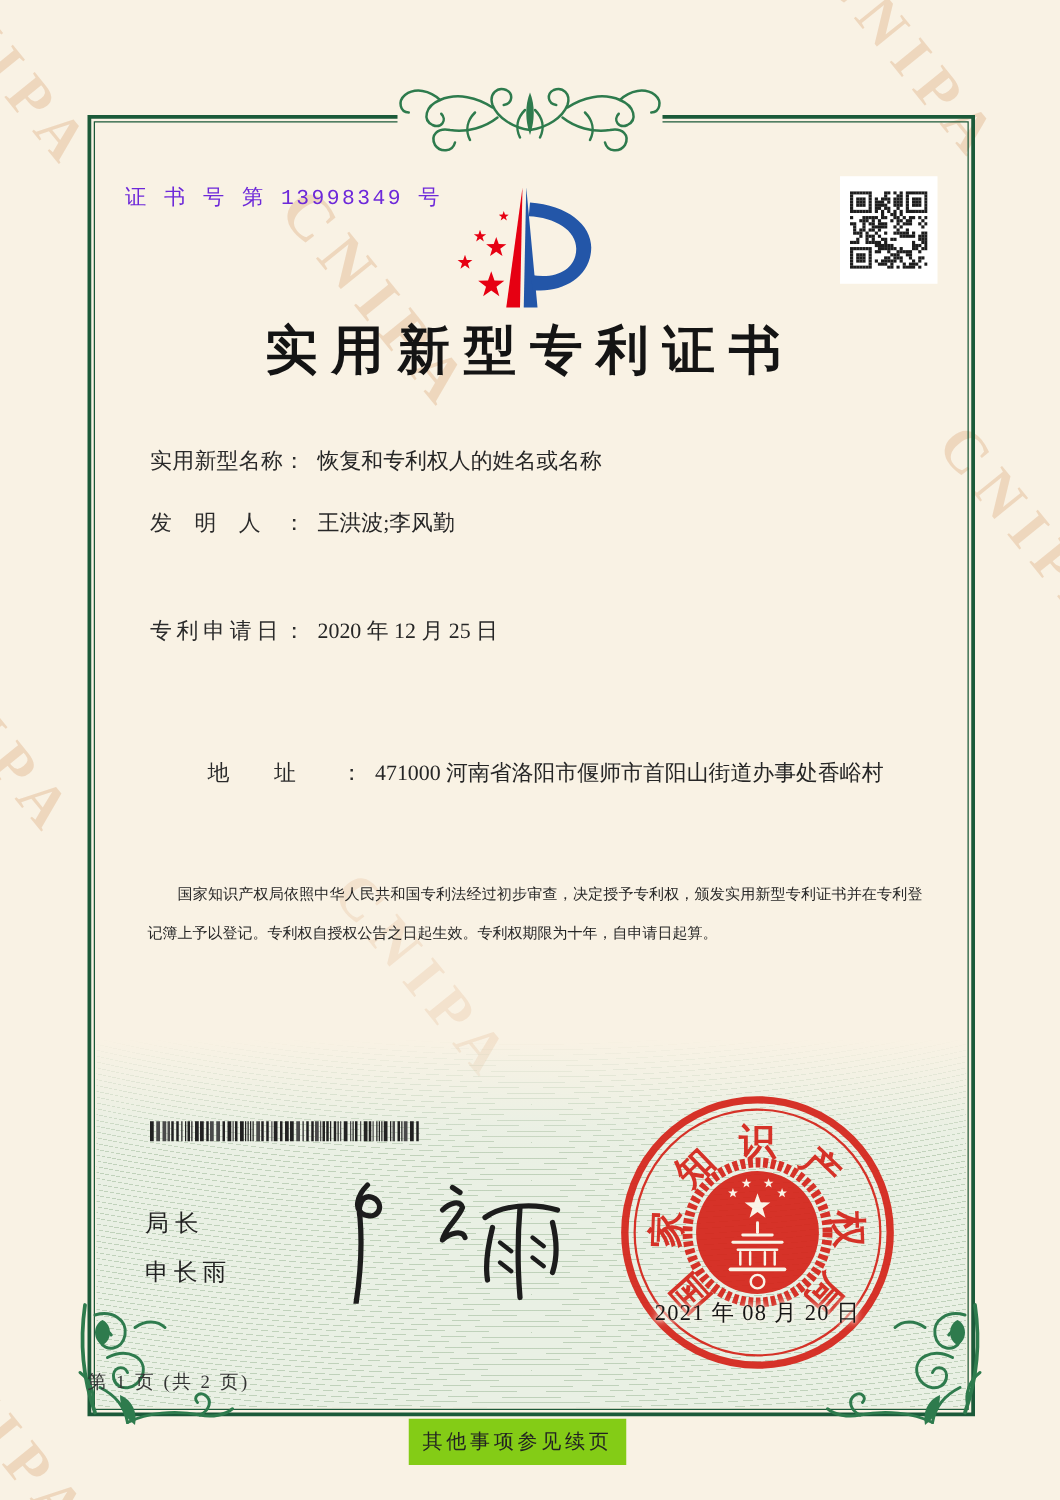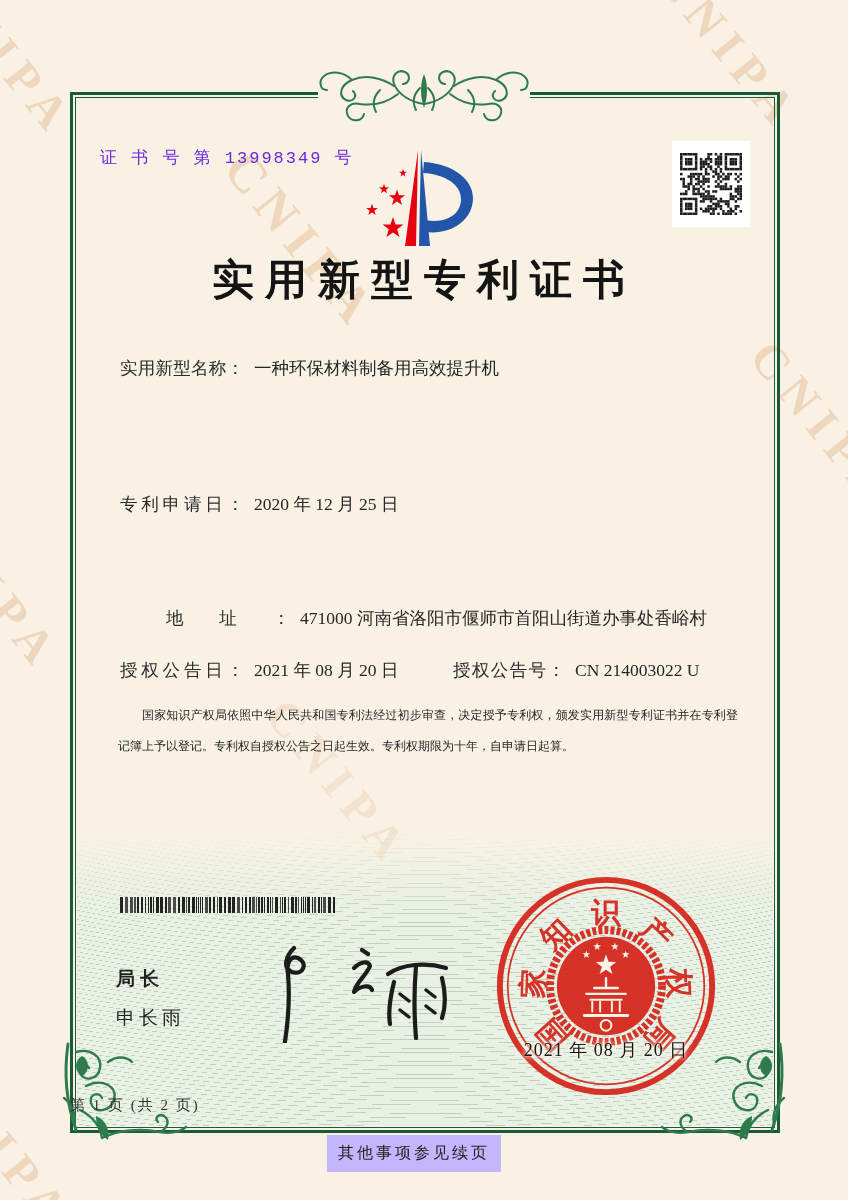--- a/index.html
+++ b/index.html
@@ -65,34 +65,34 @@
   .fpair2 { position:absolute; left:333px; top:0; }
   .fpair2 .flabel { width:112px; }
 
   .body-text { left:118px; top:700px; width:620px; font-size:12px; line-height:31px;
                text-align:justify; color:#262626; }
   .body-text p { margin:0; text-indent:2em; }
 
   .barcode { left:120px; top:897px; width:216px; height:16px; }
   .barcode i { position:absolute; top:0; bottom:0; background:#222; }
 
-  .sig-title { left:116px; top:966px; font-size:19px; letter-spacing:5px; color:#222;font-weight:bold; }
+  .sig-title { left:116px; top:966px; font-size:19px; letter-spacing:5px; color:#222; }
   .sig-name  { left:116px; top:1005px; font-size:19px; letter-spacing:4px; color:#222; }
   .signature { left:250px; top:938px; width:200px; height:105px; }
 
   .seal { left:492px; top:872px; width:228px; height:228px; opacity:0.95; }
   .seal text { font-family:"Liberation Serif", serif; font-weight:bold; font-size:30px;
                fill:var(--seal_red,#d5281e); }
   .seal-date { left:506px; top:1038px; width:200px; text-align:center; z-index:5;
                font-size:18px; letter-spacing:1px; color:#151515;
                text-shadow:0 0 5px #fbf5e8, 0 0 3px #fbf5e8, 0 0 8px #fbf5e8; }
 
   .page-footer { left:70px; width:704px; top:1096px; 
                  font-size:15px; letter-spacing:2px; color:#333; }
-  .note { left:327px; top:1135px; background:#c4b5fd; padding:8px 11px;
+  .note { left:327px; top:1135px; background:#84cc16; padding:8px 11px;
           font-size:16px; letter-spacing:3px; color:#222; }
 </style>
 </head>
 <body>
 
 <div class="page">
 
   <div class="wm" style="left:-38px; top:-42px;">CNIPA</div>
   <div class="wm" style="left:688px; top:-48px;">CNIPA</div>
   <div class="wm" style="left:258px; top:140px; font-size:52px;">CNIPA</div>
@@ -481,33 +481,30 @@
         <rect x="43.20" y="57.60" width="2.4499999999999997" height="2.4499999999999997" fill="#1d1d1d"></rect>
         <rect x="45.60" y="57.60" width="2.4499999999999997" height="2.4499999999999997" fill="#1d1d1d"></rect>
         <rect x="48.00" y="57.60" width="2.4499999999999997" height="2.4499999999999997" fill="#1d1d1d"></rect>
         <rect x="52.80" y="57.60" width="2.4499999999999997" height="2.4499999999999997" fill="#1d1d1d"></rect>
       </svg>
   </div>
 
   <div class="abs title">实用新型专利证书</div>
 
   <div class="abs frow" style="top:356px;">
-    <span class="flabel">实用新型名称：</span><span class="fvalue">一种环保材料制备用高效提升机</span>
+    <span class="flabel">实用新型名称：</span><span class="fvalue">恢复和专利权人的姓名或名称</span>
+  </div>
+  <div class="abs frow" style="top:406px;">
+    <span class="flabel">发明人：</span><span class="fvalue">王洪波;李风勤</span>
   </div>
   <div class="abs frow" style="top:492px;">
     <span class="flabel">专利申请日：</span><span class="fvalue">2020 年 12 月 25 日</span>
   </div>
   <div class="abs frow" style="top:606px;margin-left:46px;">
     <span class="flabel">地址：</span><span class="fvalue">471000 河南省洛阳市偃师市首阳山街道办事处香峪村</span>
-  </div>
-  <div class="abs frow" style="top:658px;">
-    <span class="flabel">授权公告日：</span><span class="fvalue">2021 年 08 月 20 日</span>
-    <span class="fpair2">
-      <span class="flabel">授权公告号：</span><span class="fvalue">CN 214003022 U</span>
-    </span>
   </div>
 
   <div class="abs body-text">
     <p>国家知识产权局依照中华人民共和国专利法经过初步审查，决定授予专利权，颁发实用新型专利证书并在专利登记簿上予以登记。专利权自授权公告之日起生效。专利权期限为十年，自申请日起算。</p>
   </div>
 
   <div class="abs barcode" id="barcode">
       <i style="left: 0px; width: 3px;"></i>
       <i style="left: 5px; width: 3px; background: rgb(74, 74, 74);"></i>
       <i style="left: 10px; width: 3px; background: rgb(74, 74, 74);"></i>

